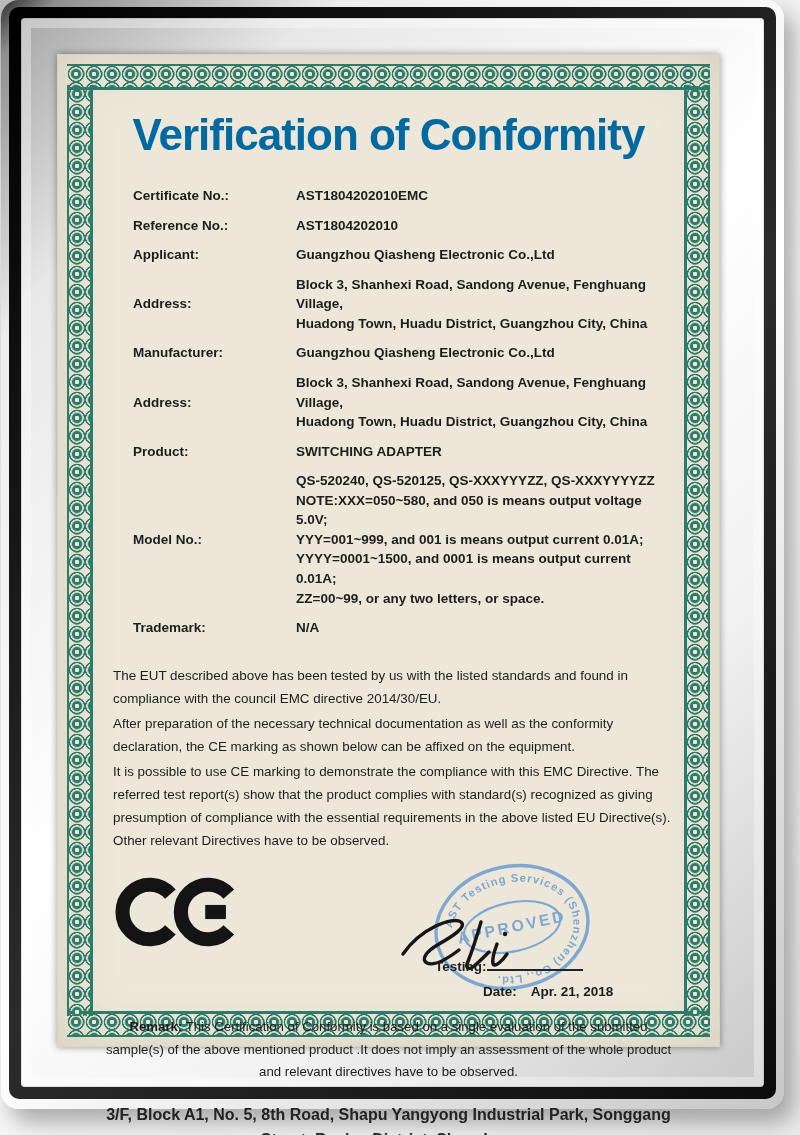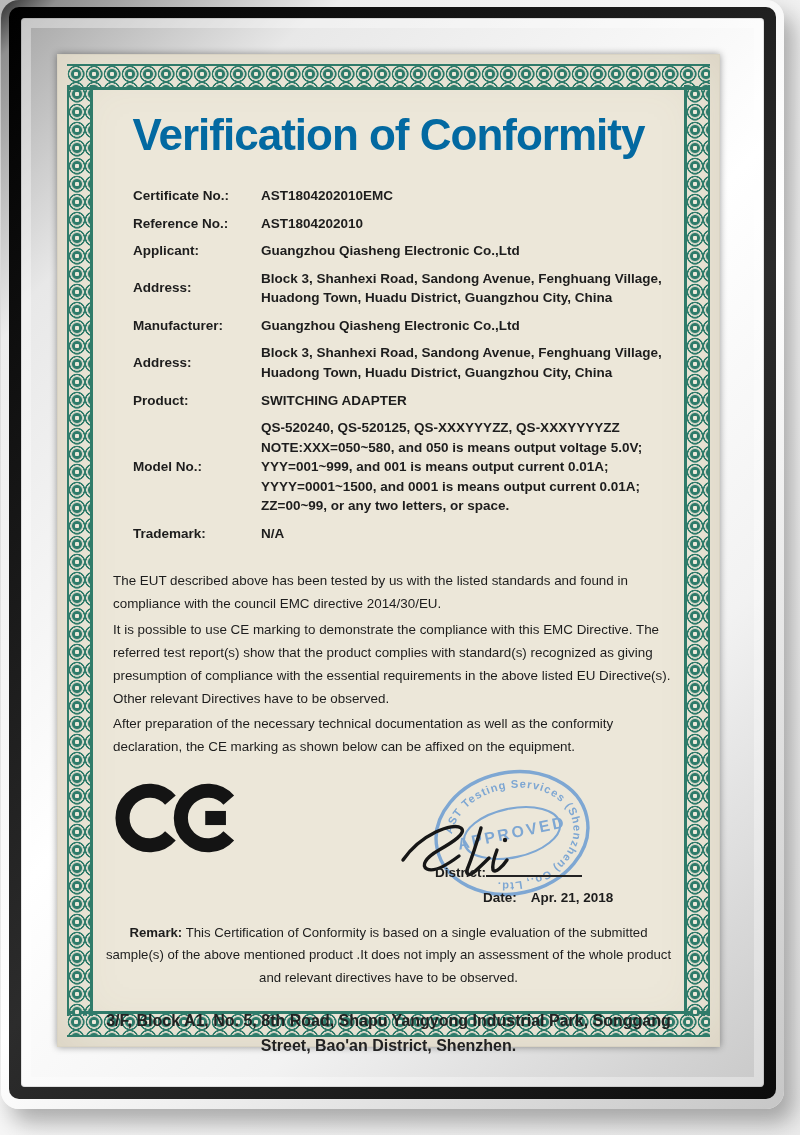--- a/index.html
+++ b/index.html
@@ -48,24 +48,24 @@
   .deco-left{left:0;}
   .deco-right{right:0;border-left-width:3px;border-right-width:2px;}
 
   .content{position:absolute;inset:34px 40px 26px 40px;color:#1d1d1d;}
   .title{
     text-align:center;font-size:44px;font-weight:bold;letter-spacing:-1px;
     color:#0369a1;margin:22px 0 26px 0;
   }
   .fields{
     display:grid;grid-template-columns:120px 1fr;column-gap:4px;row-gap:10px;
-    margin:0 6px 0 36px;font-size:13.5px;font-weight:bold;line-height:1.45;gap:8px;
+    margin:0 6px 0 36px;font-size:13.5px;font-weight:bold;line-height:1.45;
   }
   .fields .label{align-self:center;}
-  .fields .value{white-space:pre-line;}
+  .fields .value{white-space:pre-line;margin-left:39px;}
   .body-text{margin:26px 4px 0 16px;font-size:13.4px;line-height:1.72;}
   .body-text p{margin:0 0 2px 0;}
   .bold{font-weight:bold;}
   .sign-row{position:relative;height:152px;margin-top:8px;}
   .ce-svg{position:absolute;left:16px;top:6px;}
   .stamp{position:absolute;left:308px;top:-18px;transform:rotate(-12deg);opacity:.85;}
   .signature{position:absolute;left:296px;top:50px;}
   .manager-line{position:absolute;left:338px;top:98px;font-size:13.5px;font-weight:bold;}
   .manager-underline{display:inline-block;width:96px;border-bottom:2px solid #222;height:11px;}
   .date-line{position:absolute;left:362px;top:124px;font-size:13.5px;font-weight:bold;margin-left:24px;}
@@ -116,22 +116,22 @@
 NOTE:XXX=050~580, and 050 is means output voltage 5.0V;
 YYY=001~999, and 001 is means output current 0.01A;
 YYYY=0001~1500, and 0001 is means output current 0.01A;
 ZZ=00~99, or any two letters, or space.</div>
             <div class="label">Trademark:</div>
             <div class="value">N/A</div>
           </div>
 
           <div class="body-text">
             <p>The EUT described above has been tested by us with the listed standards and found in compliance with the council EMC directive 2014/30/EU.</p>
+            <p>After preparation of the necessary technical documentation as well as the conformity declaration, the CE marking as shown below can be affixed on the equipment.</p>
             <p>It is possible to use CE marking to demonstrate the compliance with this EMC Directive. The referred test report(s) show that the product complies with standard(s) recognized as giving presumption of compliance with the essential requirements in the above listed EU Directive(s). Other relevant Directives have to be observed.</p>
-            <p>After preparation of the necessary technical documentation as well as the conformity declaration, the CE marking as shown below can be affixed on the equipment.</p>
           </div>
 
           <div class="sign-row">
 
             <svg class="ce-svg" width="128" height="92" viewBox="0 0 136 96">
               <path d="M 61 29 A 29 29 0 1 0 61 67" fill="none" stroke="#141414" stroke-width="15" stroke-linecap="butt"></path>
               <path d="M 123 29 A 29 29 0 1 0 123 67" fill="none" stroke="#141414" stroke-width="15" stroke-linecap="butt"></path>
               <line x1="98" y1="48" x2="120" y2="48" stroke="#141414" stroke-width="15"></line>
             </svg>
 
@@ -150,21 +150,21 @@
             <svg class="signature" width="150" height="70" viewBox="0 0 150 70">
               <g fill="none" stroke="#161616" stroke-width="3.4" stroke-linecap="round" stroke-linejoin="round">
                 <path d="M10 44 C 28 18, 60 6, 68 12 C 74 17, 60 26, 46 34 C 32 42, 28 50, 34 53 C 42 57, 58 46, 66 40"></path>
                 <path d="M88 12 C 84 26, 78 44, 74 54 C 73 58, 76 60, 80 57 C 86 52, 92 46, 96 42"></path>
                 <path d="M104 34 C 101 42, 99 50, 100 54 C 102 58, 110 50, 114 44"></path>
                 <circle cx="112" cy="24" r="2.2" fill="#161616" stroke="none"></circle>
               </g>
             </svg>
 
             <div class="manager-line">
-              <span>District:</span><span class="manager-underline"></span>
+              <span>Testing:</span><span class="manager-underline"></span>
             </div>
             <div class="date-line">
               <span>Date:</span><span class="date-value">Apr. 21, 2018</span>
             </div>
           </div>
 
           <p class="remark"><span class="bold">Remark:</span><span> This Certification of Conformity is based on a single evaluation of the submitted sample(s) of the above mentioned product .It does not imply an assessment of the whole product and relevant directives have to be observed.</span></p>
 
           <div class="footer">
             <div class="address">3/F, Block A1, No. 5, 8th Road, Shapu Yangyong Industrial Park, Songgang Street, Bao'an District, Shenzhen.</div>

